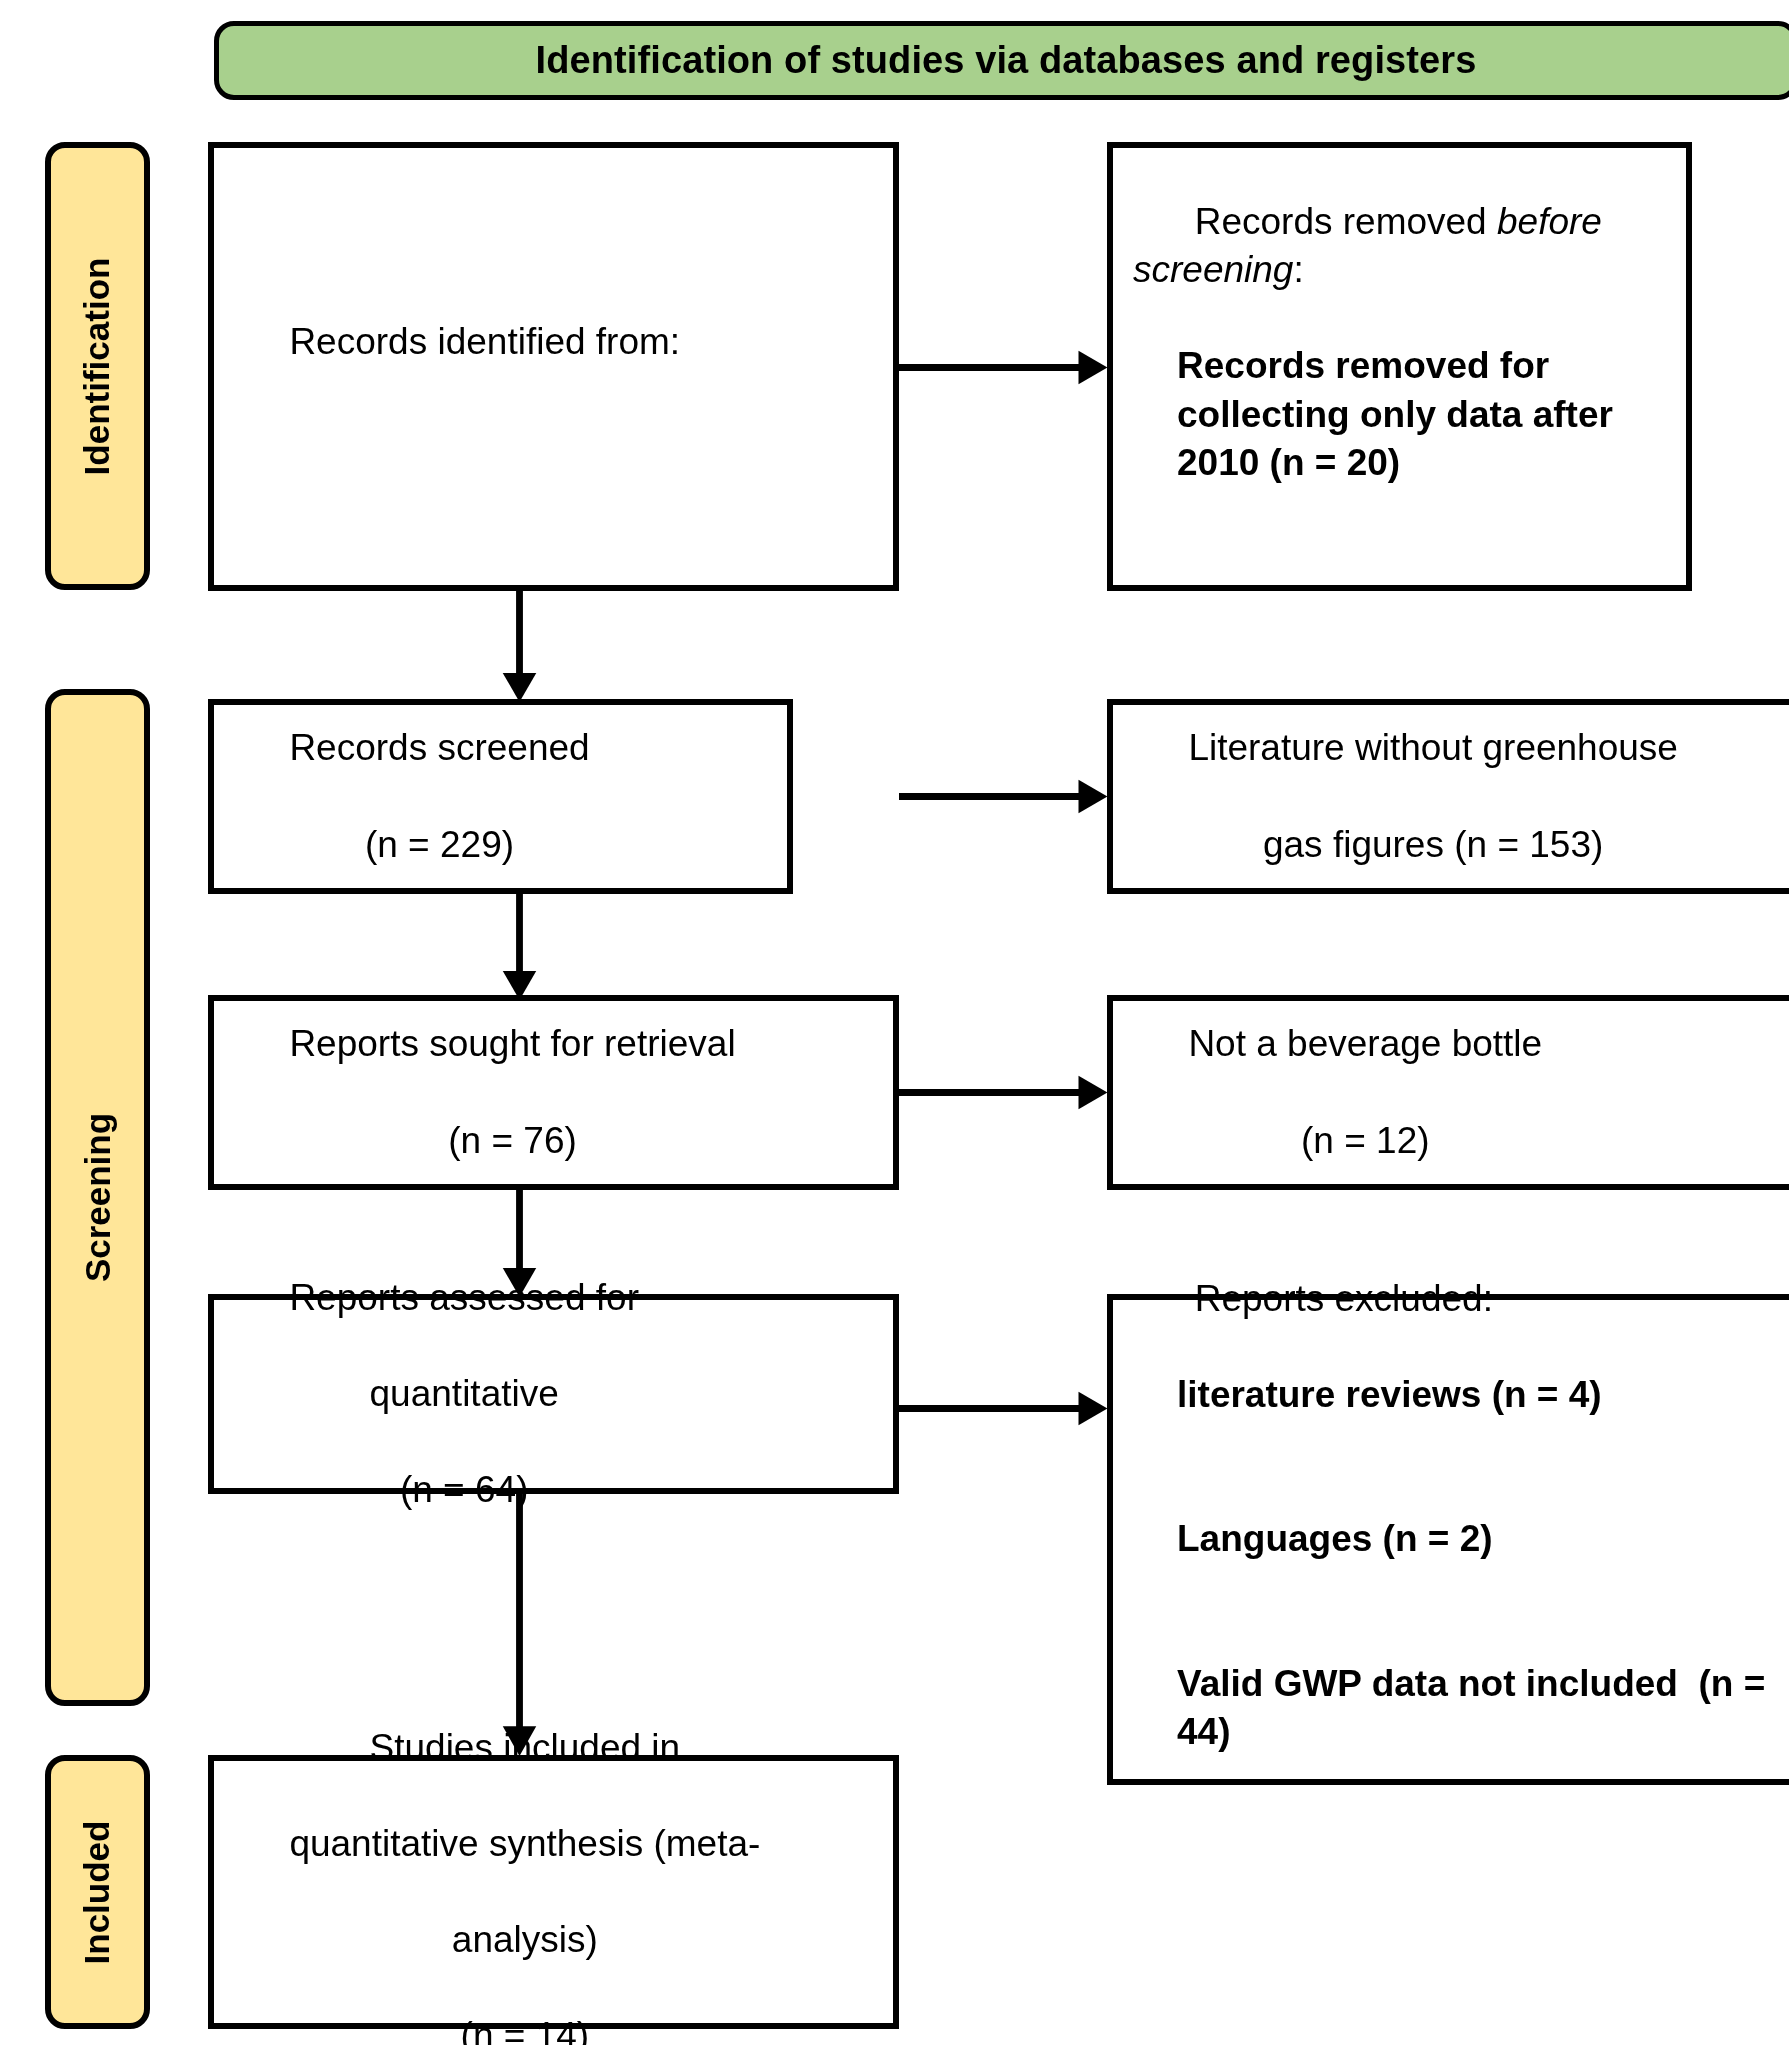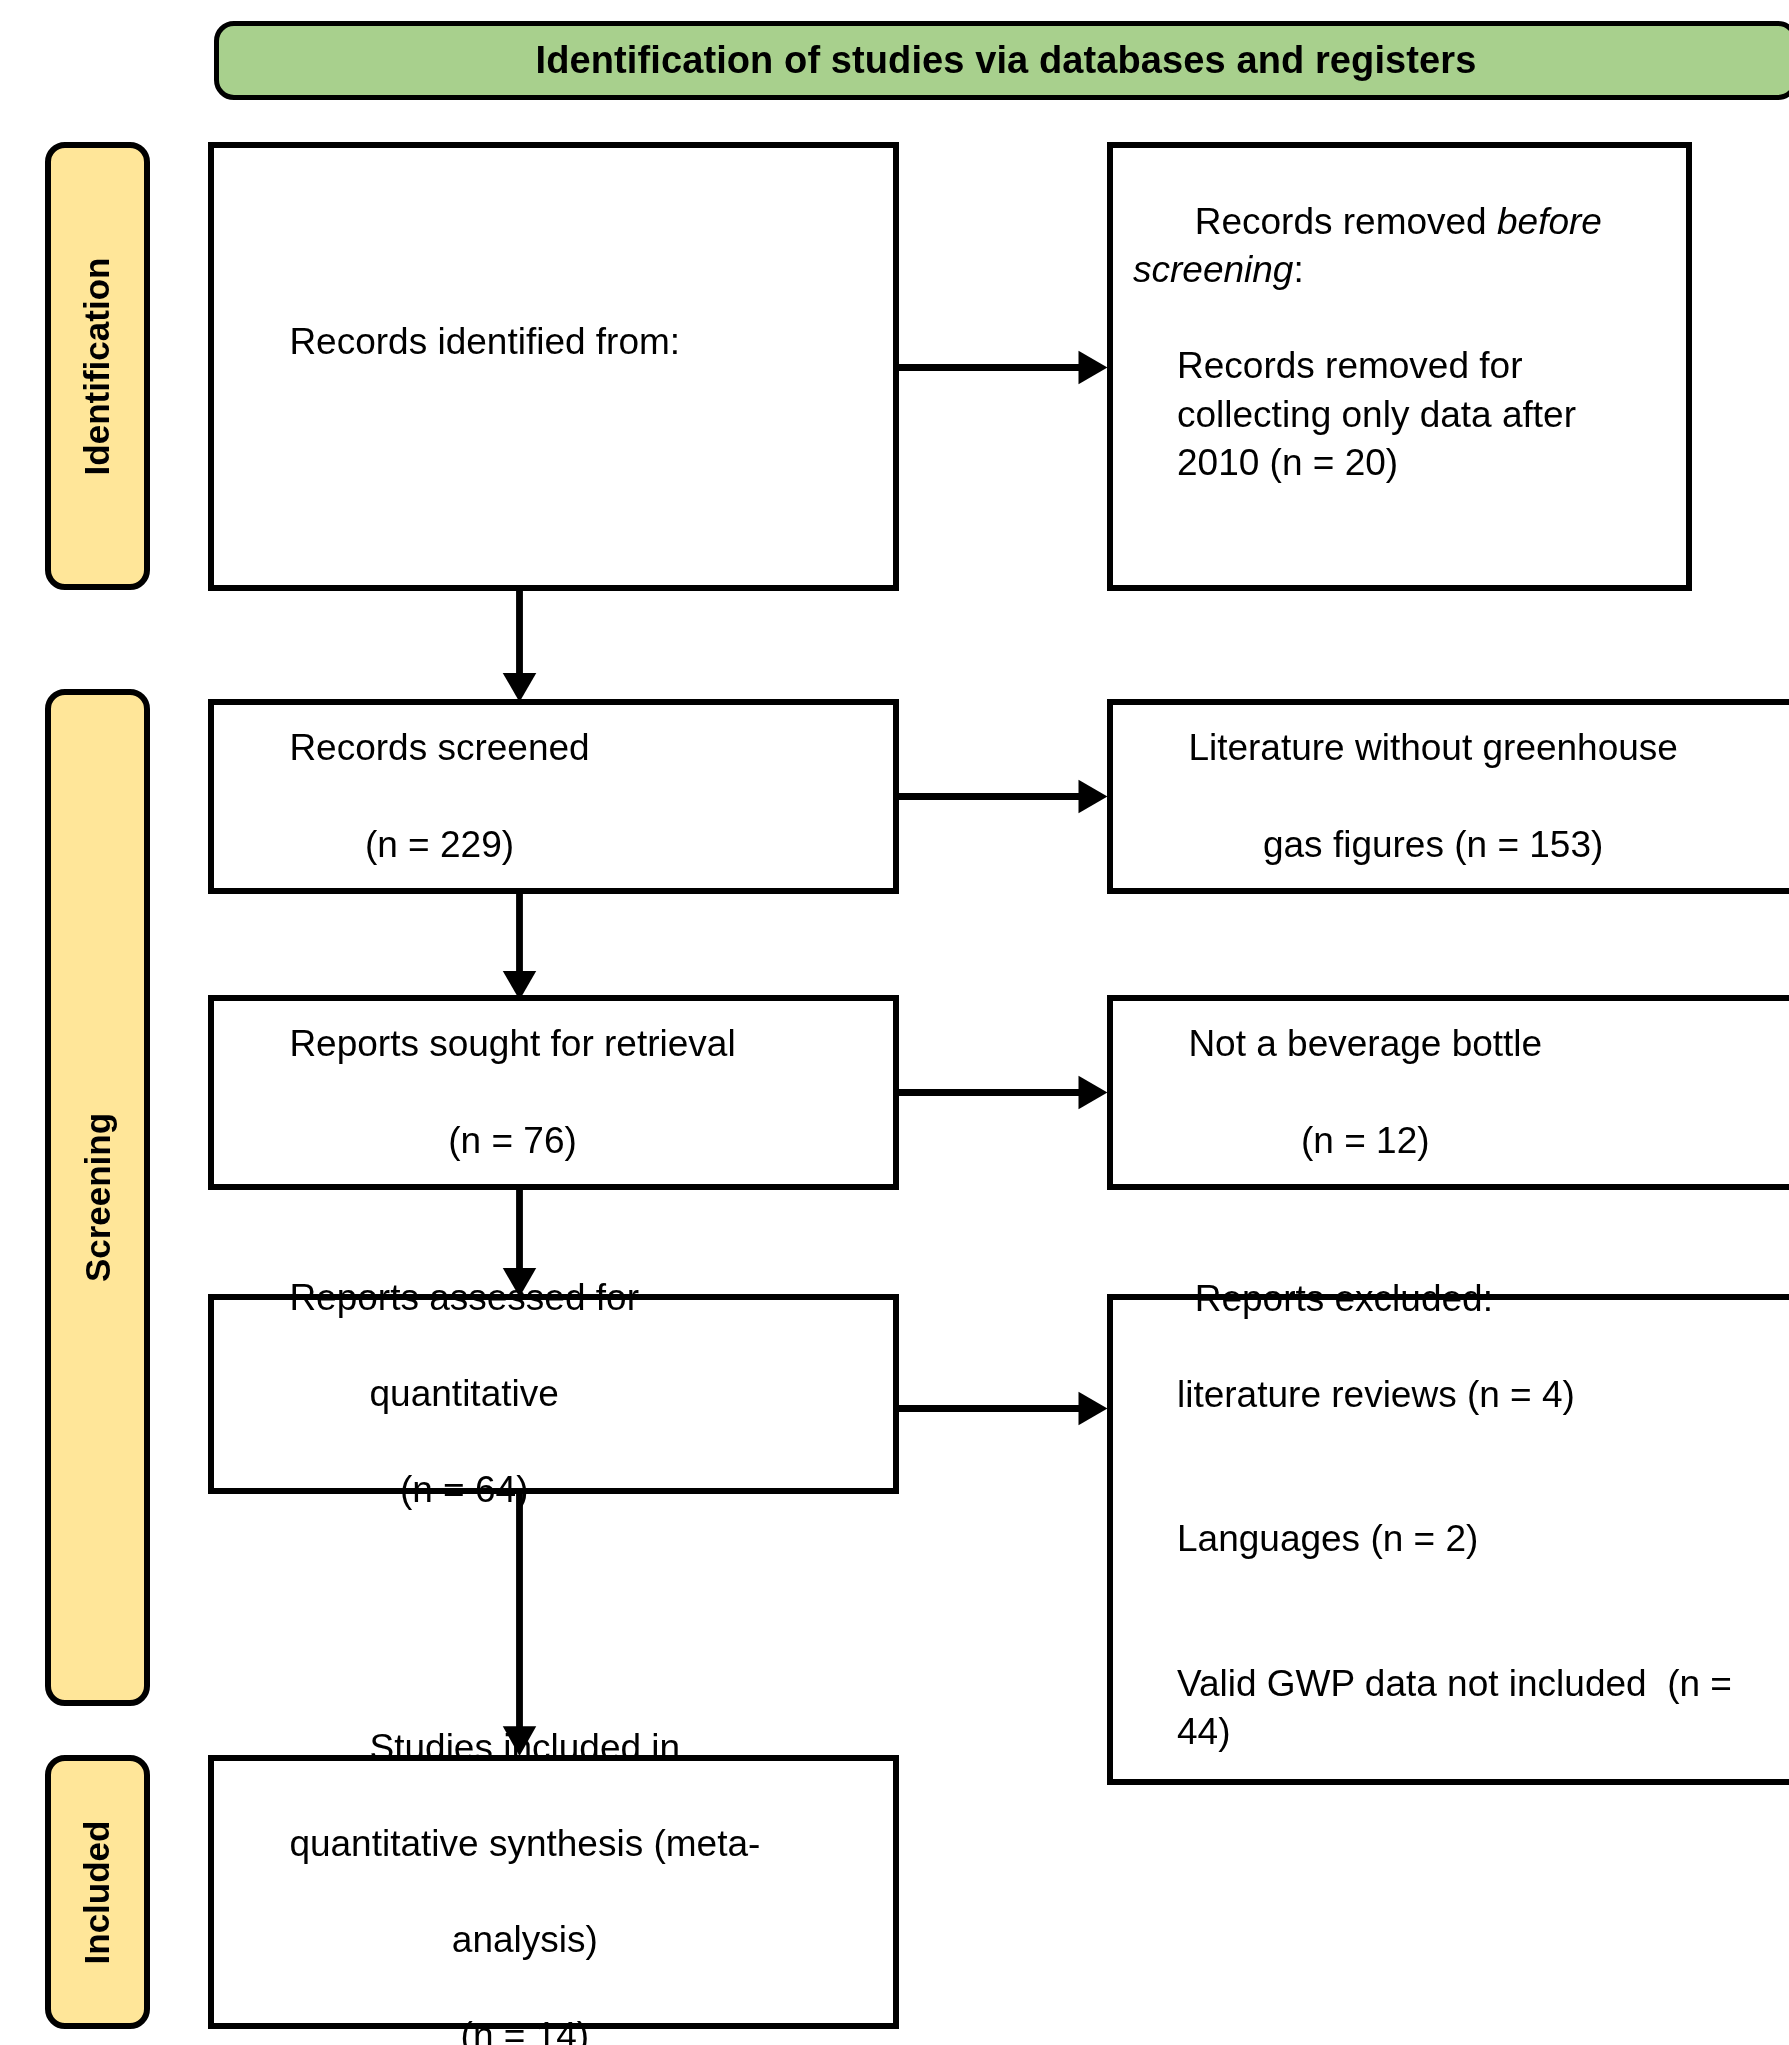--- a/index.html
+++ b/index.html
@@ -78,21 +78,21 @@
   .fbox-text {
     font-size: 37px;
     line-height: 1.30;
     color: #000000;
     white-space: pre-wrap;
   }
   .fbox.center .fbox-text { text-align: center; padding: 0 13.7px; }
   .fbox.left   .fbox-text { text-align: left;   padding: 0 20px; }
 
   .ital { font-style: italic; }
-  .indent { display: block; padding-left: 44px; }
+  .indent { display: block; padding-left: 44px; font-weight: bold; }
 
   
   .conn { position: absolute; }
   .conn svg { display: block; overflow: visible; }
 </style>
 </head>
 <body>
 
 <div id="canvas">
 
@@ -118,21 +118,21 @@
     </div>
   </div>
 
   <div class="fbox left" style="left:1079px; top:142px; width:585px; height:449px;">
     <div class="fbox-text">
       <span>Records removed </span><span class="ital">before screening</span><span>:</span>
       <span class="indent">Records removed for collecting only data after 2010 (n = 20)</span>
     </div>
   </div>
 
-  <div class="fbox center" style="left:180px; top:699px; width:691px; height:195px;">
+  <div class="fbox center" style="left:180px; top:699px; width:585px; height:195px;">
     <div class="fbox-text">
       <span>Records screened</span><br>
       <span>(n = 229)</span>
     </div>
   </div>
 
   <div class="fbox center" style="left:1079px; top:699px; width:691px; height:195px;">
     <div class="fbox-text">
       <span>Literature without greenhouse</span><br>
       <span>gas figures (n = 153)</span>

